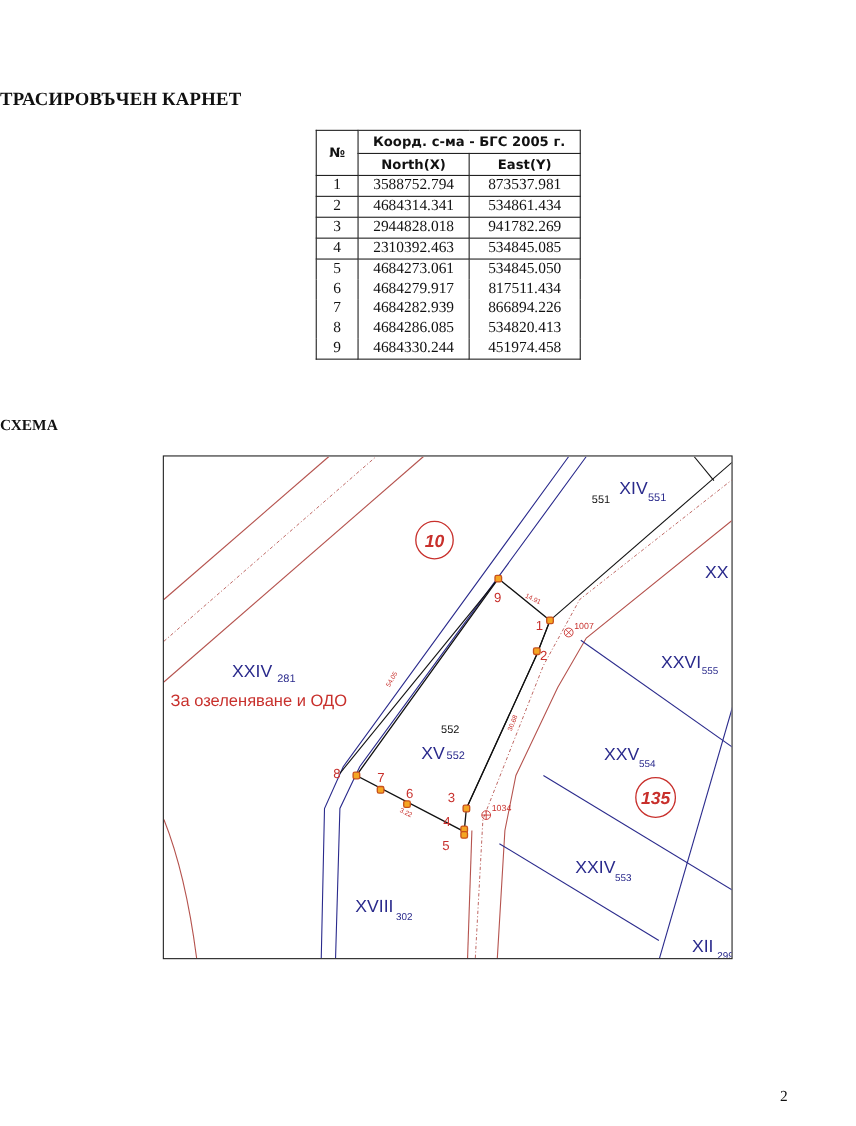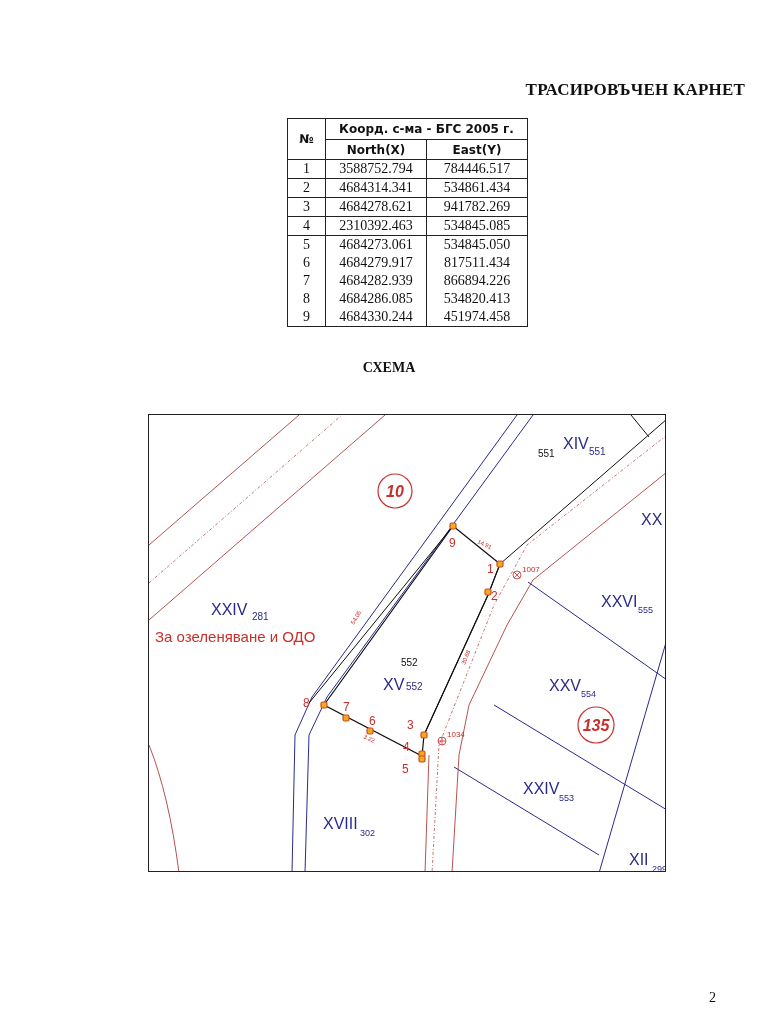--- a/index.html
+++ b/index.html
@@ -2,42 +2,42 @@
 <html><head>
 <meta charset="utf-8">
 <style>
   html, body { margin: 0; padding: 0; }
   body {
     width: 778px; height: 1024px; background: #ffffff; position: relative;
     font-family: "Liberation Serif", "DejaVu Serif", serif; color: #111;
     overflow: hidden;
   }
   .doc-title {
-    position: absolute; left: 12px; width: 733px; top: 80px; text-align: right;
+    position: absolute; left: 0; width: 733px; top: 80px; text-align: left;
     font-weight: bold; font-size: 17px; letter-spacing: 0.2px;
   }
   table.coords {
     position: absolute; left: 287px; top: 118px; border-collapse: collapse;
     font-size: 14px;
   }
   table.coords td, table.coords th { padding: 0; text-align: center; }
   table.coords th {
     font-family: "DejaVu Sans", sans-serif; font-weight: bold; font-size: 12px;
     border: 1px solid #222;
   }
   .c-num { width: 37px; }
   .c-n { width: 100px; }
   .c-e { width: 100px; margin-top: 24px; }
   th.h1 { height: 20px; }
   th.h2 { height: 19px; }
   table.coords td { height: 18px; line-height: 18px; border-left: 1px solid #222; border-right: 1px solid #222; }
   tr.bordered td { border-bottom: 1px solid #222; border-top: 1px solid #222; }
   tr.last td { border-bottom: 1px solid #222; }
   .schema-title {
-    position: absolute; left: 0; width: 778px; top: 360px; text-align: center;
+    position: absolute; left: 0; width: 778px; top: 380px; text-align: left;
     font-weight: bold; font-size: 14px;
   }
   .map {
     position: absolute; left: 148px; top: 414px; width: 518px; height: 458px;
     border: 1px solid #222; box-sizing: border-box; background: #fff; overflow: hidden;
   }
   .map svg { position: absolute; left: 0; top: 0; }
   .page-number {
     position: absolute; left: 709px; top: 990px; font-size: 14px;
   }
@@ -54,30 +54,30 @@
     <th class="c-num h1" rowspan="2">№</th>
     <th class="h1" colspan="2">Коорд. с-ма - БГС 2005 г.</th>
   </tr>
   <tr>
     <th class="c-n h2">North(X)</th>
     <th class="c-e h2">East(Y)</th>
   </tr>
   <tr class="bordered">
     <td>1</td>
     <td>3588752.794</td>
-    <td>784446.517</td>
+    <td>873537.981</td>
   </tr>
   <tr class="bordered">
     <td>2</td>
     <td>4684314.341</td>
     <td>534861.434</td>
   </tr>
   <tr class="bordered">
     <td>3</td>
-    <td>4684278.621</td>
+    <td>2944828.018</td>
     <td>941782.269</td>
   </tr>
   <tr class="bordered">
     <td>4</td>
     <td>2310392.463</td>
     <td>534845.085</td>
   </tr>
   <tr>
     <td>5</td>
     <td>4684273.061</td>

